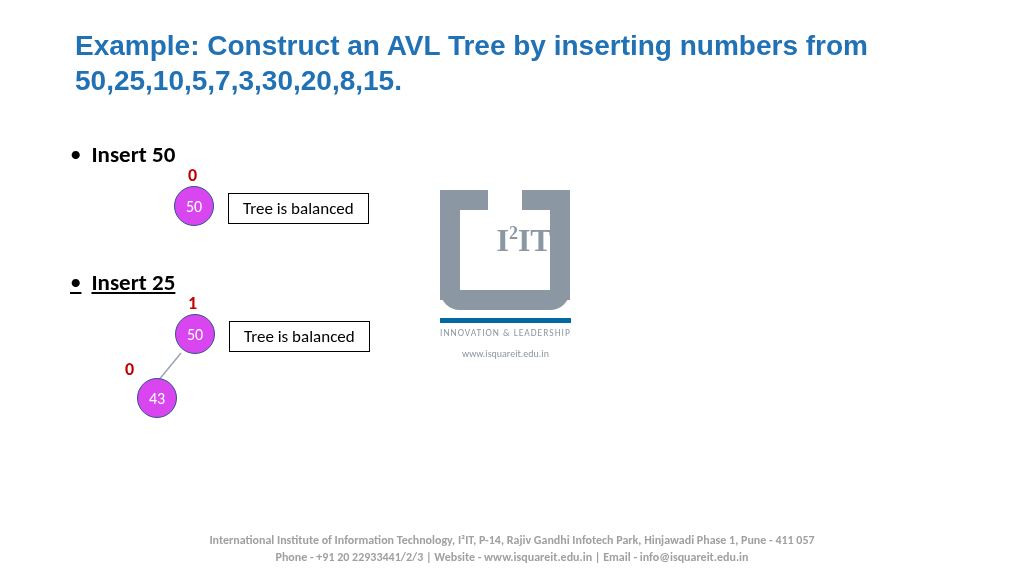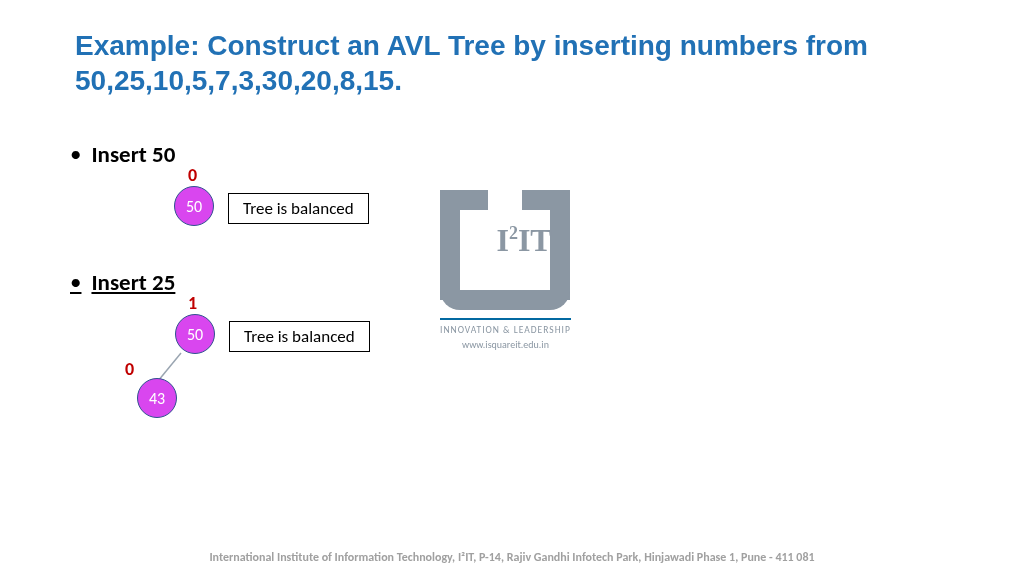--- a/index.html
+++ b/index.html
@@ -120,28 +120,28 @@
       font-size: 32px;
       font-weight: bold;
       font-family: "Times New Roman", serif;
       color: #8b97a3;
       margin-left: 28px;
     }
     .logo-text sup { font-size: 18px; }
     .logo-tagline {
       font-size: 9.5px;
       letter-spacing: 1px;
-      border-top: 2px solid #0369a1;
+      border-top: 5px solid #0369a1;
       padding-top: 4px;
       color: #8b97a3;
     }
     .logo-url {
       font-size: 10px;
       color: #8b97a3;
-      margin-top: 2px;
+      margin-top: 8px;
     }
     .footer {
       position: absolute;
       bottom: 10px;
       left: 0;
       right: 0;
       text-align: center;
       font-size: 12px;
       color: #a0a0a0;
       font-weight: bold;
@@ -191,14 +191,15 @@
     <div class="shield-top-right"></div>
     <div class="logo-text">
       <span>I</span><sup>2</sup><span>IT</span>
     </div>
   </div>
   <div class="logo-tagline">INNOVATION &amp; LEADERSHIP</div>
   <div class="logo-url">www.isquareit.edu.in</div>
 </div>
 
 <div class="footer">
-  <div>International Institute of Information Technology, I²IT, P-14, Rajiv Gandhi Infotech Park, Hinjawadi Phase 1, Pune - 411 081</div>
+  <div>International Institute of Information Technology, I²IT, P-14, Rajiv Gandhi Infotech Park, Hinjawadi Phase 1, Pune - 411 057</div>
+  <div>Phone - +91 20 22933441/2/3 | Website - www.isquareit.edu.in | Email - info@isquareit.edu.in</div>
 </div>
 
 </body></html>

